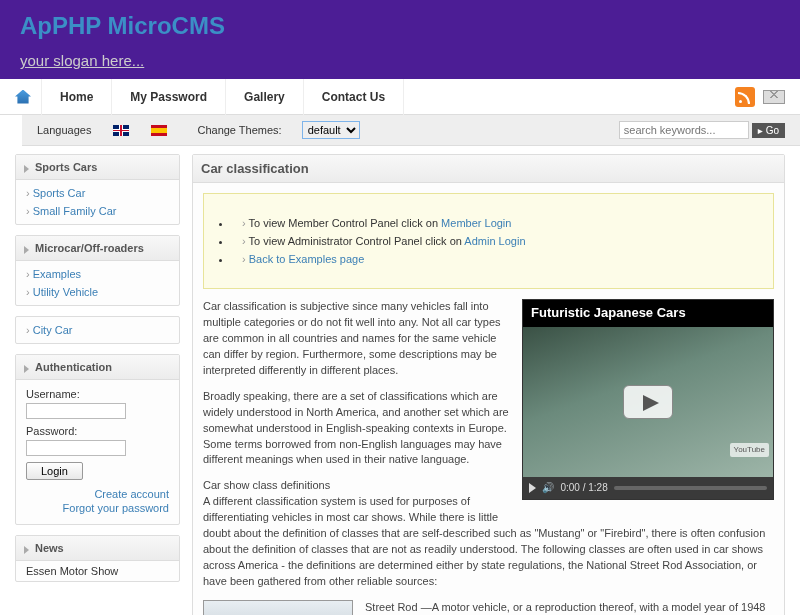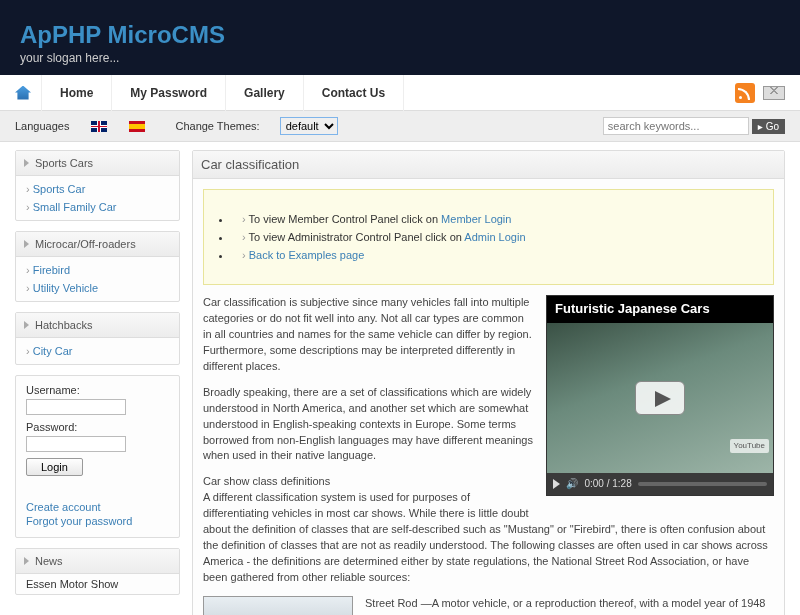--- a/index.html
+++ b/index.html
@@ -1,62 +1,62 @@
 <!DOCTYPE html>
 <html><head>
 <meta charset="utf-8">
 <style>
 * { margin: 0; padding: 0; box-sizing: border-box; }
 body { font-family: Verdana, Arial, sans-serif; font-size: 11px; background: #fff; color: #333; }
-.header { background: #0f172a; padding: 21px 20px 10px; }
+.header { background: #4c1d95; padding: 12px 20px 10px; }
 .header h1 { color: #3b8fc6; font-size: 24px; font-weight: bold; }
-.header .slogan { color: #ccc; font-size: 12px; margin-top: 2px; }
+.header .slogan { color: #ccc; font-size: 15px; margin-top: 12px; text-decoration: underline; }
 .navbar { background: #fff; border-bottom: 1px solid #ddd; display: flex; align-items: center; padding: 0 15px; height: 36px; }
 .navbar .home-icon { width: 16px; height: 14px; margin-right: 10px; background: linear-gradient(#4a9de0,#2a6fb0); clip-path: polygon(50% 0,100% 50%,85% 50%,85% 100%,15% 100%,15% 50%,0 50%); }
 .navbar a { color: #333; text-decoration: none; padding: 0 18px; font-size: 12px; font-weight: bold; line-height: 36px; border-right: 1px solid #eee; }
 .navbar a:first-of-type { border-left: 1px solid #eee; }
 .navbar .spacer { flex: 1; }
 .navbar .rss { width: 20px; height: 20px; background: #f58220; border-radius: 3px; margin-right: 8px; position: relative; }
 .navbar .rss::before { content:''; position:absolute; bottom:4px; left:4px; width:3px; height:3px; background:#fff; border-radius:50%; }
 .navbar .rss::after { content:''; position:absolute; bottom:3px; left:3px; width:10px; height:10px; border:2px solid #fff; border-left:none; border-bottom:none; border-radius:0 12px 0 0; }
 .navbar .mail { width: 22px; height: 14px; background: #ddd; border: 1px solid #999; position: relative; }
 .navbar .mail::before { content:''; position:absolute; top:0; left:0; right:0; height:7px; background: linear-gradient(135deg,transparent 48%,#999 48%,#999 52%,transparent 52%), linear-gradient(-135deg,transparent 48%,#999 48%,#999 52%,transparent 52%); }
-.toolbar { background: #eee; padding: 6px 15px; display: flex; align-items: center; gap: 20px; font-size: 11px; border-bottom:1px solid #ddd; }
+.toolbar { background: #eee; padding: 6px 15px; display: flex; align-items: center; gap: 20px; font-size: 11px; border-bottom:1px solid #ddd;margin-left:22px; }
 .toolbar .flag { display:inline-block; width:16px; height:11px; margin-left:2px; }
 .flag-en { background: linear-gradient(#012169,#012169); position:relative; }
 .flag-en::before { content:''; position:absolute; inset:0; background: linear-gradient(to bottom,transparent 40%,#fff 40%,#fff 60%,transparent 60%), linear-gradient(to right,transparent 40%,#fff 40%,#fff 60%,transparent 60%); }
 .flag-en::after { content:''; position:absolute; inset:0; background: linear-gradient(to bottom,transparent 44%,#c8102e 44%,#c8102e 56%,transparent 56%), linear-gradient(to right,transparent 44%,#c8102e 44%,#c8102e 56%,transparent 56%); }
 .flag-es { background: linear-gradient(#c60b1e 25%,#ffc400 25%,#ffc400 75%,#c60b1e 75%); }
 .toolbar select { font-size: 11px; border:1px solid #7eb4ea; padding:1px; }
 .toolbar .search { margin-left: auto; }
-.toolbar input[type=text] { width: 146px; padding: 2px 4px; font-size: 11px; color:#888; border:1px solid #ccc; }
+.toolbar input[type=text] { width: 130px; padding: 2px 4px; font-size: 11px; color:#888; border:1px solid #ccc; }
 .toolbar .go { background: #555; color: #fff; padding: 2px 6px; font-size: 10px; border:none; cursor:pointer; }
 .layout { display: flex; padding: 8px 15px; gap: 12px; }
 .sidebar { width: 165px; flex-shrink: 0; }
 .box { border: 1px solid #ddd; background: #fdfdfd; margin-bottom: 10px; border-radius: 2px; }
-.box-title { background: linear-gradient(#f8f8f8,#ececec); padding: 6px 8px; font-weight: normal; font-size: 11px; color:#555; border-bottom:1px solid #ddd; display:flex; align-items:center; gap:6px; }
+.box-title { background: linear-gradient(#f8f8f8,#ececec); padding: 6px 8px; font-weight: bold; font-size: 11px; color:#555; border-bottom:1px solid #ddd; display:flex; align-items:flex-end; gap:6px; }
 .box-title .chev { width:0; height:0; border-top:4px solid transparent; border-bottom:4px solid transparent; border-left:5px solid #aaa; }
 .box ul { list-style: none; padding: 4px 0; }
 .box li { padding: 3px 10px; }
 .box li a { color: #3b7fb5; text-decoration: none; font-size: 11px; }
 .box li::before { content:'› '; color:#999; }
 .auth { padding: 8px 10px; }
 .auth label { display: block; margin-bottom: 3px; font-size: 11px; }
 .auth input[type=text], .auth input[type=password] { width: 100px; border:1px solid #bbb; padding:1px 2px; margin-bottom:6px; font-size:11px; }
 .auth button { padding: 2px 14px; font-size: 11px; border:1px solid #999; background:linear-gradient(#fefefe,#e8e8e8); border-radius:2px; cursor:pointer; }
-.auth .links { margin-top: 25px; }
+.auth .links { margin-top: 8px; text-align: right; }
 .auth .links a { display: block; color: #3b7fb5; text-decoration: none; font-size: 11px; margin-bottom:2px; }
 .main { flex: 1; }
 .main .box-title { font-size: 13px; }
 .notice { border: 1px solid #e8e49a; background: #fdfce8; padding: 16px 12px; margin: 10px; font-size: 11px; }
 .notice ul { list-style: disc; margin-left: 16px; }
 .notice a { color: #3b7fb5; text-decoration: none; }
 .content { padding: 0 10px 10px; font-size: 11px; line-height: 1.45; color:#444; }
 .content p { margin-bottom: 10px; }
-.video { float: right; width: 228px; margin: 0 0 10px 12px; border:1px solid #333; background:#000; }
+.video { float: right; width: 252px; margin: 0 0 10px 12px; border:1px solid #333; background:#000; }
 .video .vtitle { background: rgba(0,0,0,0.75); color: #fff; padding: 4px 8px; font-size: 13px; font-weight:bold; }
 .video .vframe { height: 150px; background: linear-gradient(160deg,#3a5145,#6b8a7c 40%,#9db5a8); position: relative; }
 .video .play { position: absolute; top: 50%; left: 50%; transform: translate(-50%,-50%); width: 50px; height: 34px; background: rgba(255,255,255,0.85); border-radius: 6px; border:1px solid #888; }
 .video .play::before { content:''; position:absolute; top:9px; left:19px; border-left:16px solid #555; border-top:8px solid transparent; border-bottom:8px solid transparent; }
 .video .vframe .yt { position:absolute; bottom:20px; right:4px; background:rgba(255,255,255,0.7); color:#555; font-size:8px; padding:1px 4px; border-radius:2px; }
 .video .controls { background: #3a3a3a; color: #ddd; padding: 4px 6px; font-size: 10px; display:flex; align-items:center; gap:6px; }
 .video .controls .pbtn { width:0; height:0; border-left:7px solid #ddd; border-top:5px solid transparent; border-bottom:5px solid transparent; }
 .video .controls .bar { flex:1; height:4px; background:#666; border-radius:2px; }
 .car-img { float: left; width: 150px; height: 100px; margin: 0 12px 6px 0; background: linear-gradient(180deg,#e8eef2 0%,#c5ced6 40%,#8a939c 100%); border:1px solid #999; position:relative; }
 .car-img::before { content:''; position:absolute; bottom:14px; left:18px; right:18px; height:32px; background: linear-gradient(120deg,#b8bfc6,#6a727c 60%,#3e454f); border-radius:6px 40px 6px 6px; }
@@ -106,36 +106,36 @@
         <li><a href="#">Small Family Car</a></li>
       </ul>
     </div>
 
     <div class="box">
       <div class="box-title">
           <span class="chev"></span>
           <span>Microcar/Off-roaders</span>
         </div>
       <ul>
-        <li><a href="#">Firebird</a></li>
+        <li><a href="#">Examples</a></li>
         <li><a href="#">Utility Vehicle</a></li>
+      </ul>
+    </div>
+
+    <div class="box">
+      <ul>
+        <li><a href="#">City Car</a></li>
       </ul>
     </div>
 
     <div class="box">
       <div class="box-title">
           <span class="chev"></span>
-          <span>Hatchbacks</span>
+          <span>Authentication</span>
         </div>
-      <ul>
-        <li><a href="#">City Car</a></li>
-      </ul>
-    </div>
-
-    <div class="box">
       <div class="auth">
         <label>Username:</label>
         <input type="text" style="">
         <label>Password:</label>
         <input type="password" style="">
         <button>Login</button>
         <div class="links">
           <a href="#">Create account</a>
           <a href="#">Forgot your password</a>
         </div>

